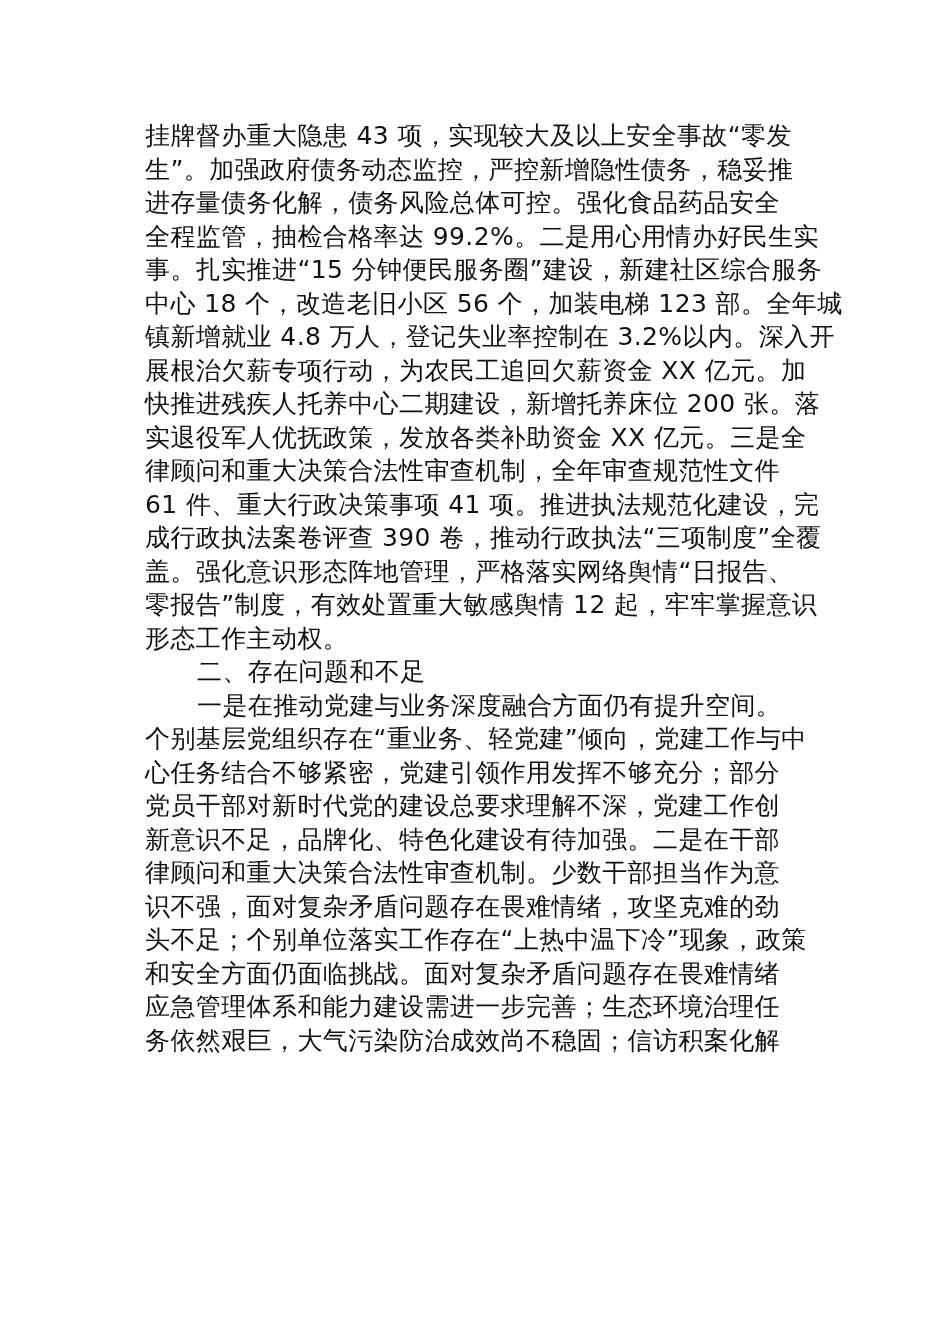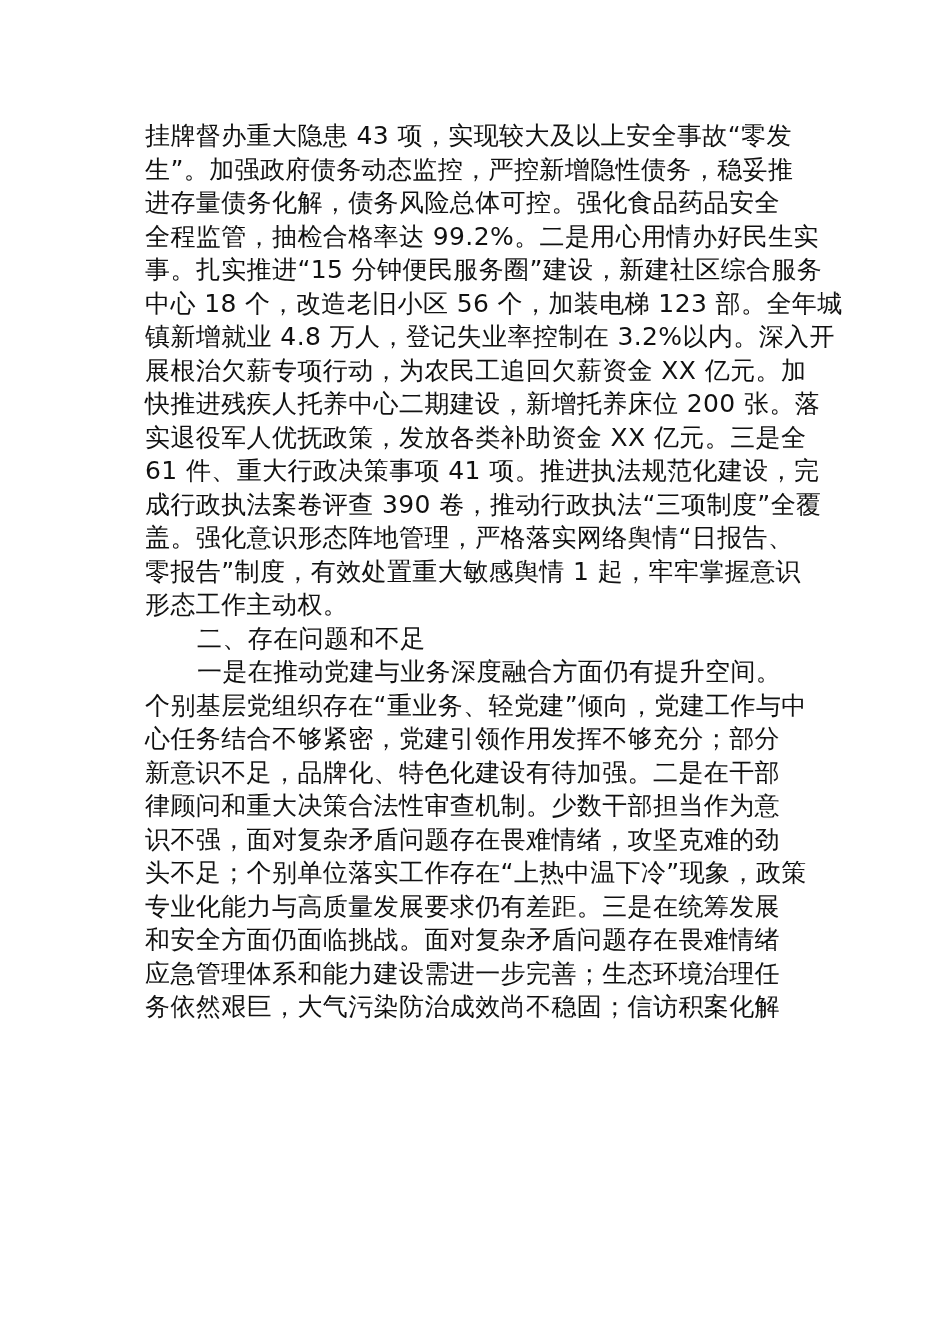--- a/index.html
+++ b/index.html
@@ -41,35 +41,36 @@
     <span class="line">挂牌督办重大隐患 43 项，实现较大及以上安全事故“零发</span>
     <span class="line">生”。加强政府债务动态监控，严控新增隐性债务，稳妥推</span>
     <span class="line">进存量债务化解，债务风险总体可控。强化食品药品安全</span>
     <span class="line">全程监管，抽检合格率达 99.2%。二是用心用情办好民生实</span>
     <span class="line">事。扎实推进“15 分钟便民服务圈”建设，新建社区综合服务</span>
     <span class="line">中心 18 个，改造老旧小区 56 个，加装电梯 123 部。全年城</span>
     <span class="line">镇新增就业 4.8 万人，登记失业率控制在 3.2%以内。深入开</span>
     <span class="line">展根治欠薪专项行动，为农民工追回欠薪资金 XX 亿元。加</span>
     <span class="line">快推进残疾人托养中心二期建设，新增托养床位 200 张。落</span>
     <span class="line">实退役军人优抚政策，发放各类补助资金 XX 亿元。三是全</span>
+    <span class="line">律顾问和重大决策合法性审查机制，全年审查规范性文件</span>
     <span class="line">61 件、重大行政决策事项 41 项。推进执法规范化建设，完</span>
     <span class="line">成行政执法案卷评查 390 卷，推动行政执法“三项制度”全覆</span>
     <span class="line">盖。强化意识形态阵地管理，严格落实网络舆情“日报告、</span>
-    <span class="line">零报告”制度，有效处置重大敏感舆情 1 起，牢牢掌握意识</span>
+    <span class="line">零报告”制度，有效处置重大敏感舆情 12 起，牢牢掌握意识</span>
     <span class="line">形态工作主动权。</span>
   </div>
 
   <span class="line indent">二、存在问题和不足</span>
 
   <div>
     <span class="line indent">一是在推动党建与业务深度融合方面仍有提升空间。</span>
     <span class="line">个别基层党组织存在“重业务、轻党建”倾向，党建工作与中</span>
     <span class="line">心任务结合不够紧密，党建引领作用发挥不够充分；部分</span>
+    <span class="line">党员干部对新时代党的建设总要求理解不深，党建工作创</span>
     <span class="line">新意识不足，品牌化、特色化建设有待加强。二是在干部</span>
     <span class="line">律顾问和重大决策合法性审查机制。少数干部担当作为意</span>
     <span class="line">识不强，面对复杂矛盾问题存在畏难情绪，攻坚克难的劲</span>
     <span class="line">头不足；个别单位落实工作存在“上热中温下冷”现象，政策</span>
-    <span class="line">专业化能力与高质量发展要求仍有差距。三是在统筹发展</span>
     <span class="line">和安全方面仍面临挑战。面对复杂矛盾问题存在畏难情绪</span>
     <span class="line">应急管理体系和能力建设需进一步完善；生态环境治理任</span>
     <span class="line">务依然艰巨，大气污染防治成效尚不稳固；信访积案化解</span>
   </div>
 </div>
 
 </body></html>

